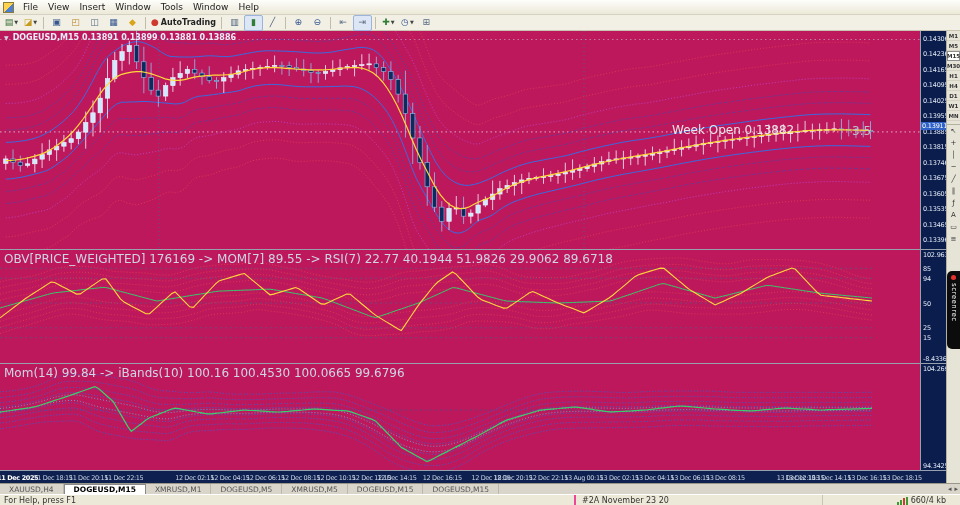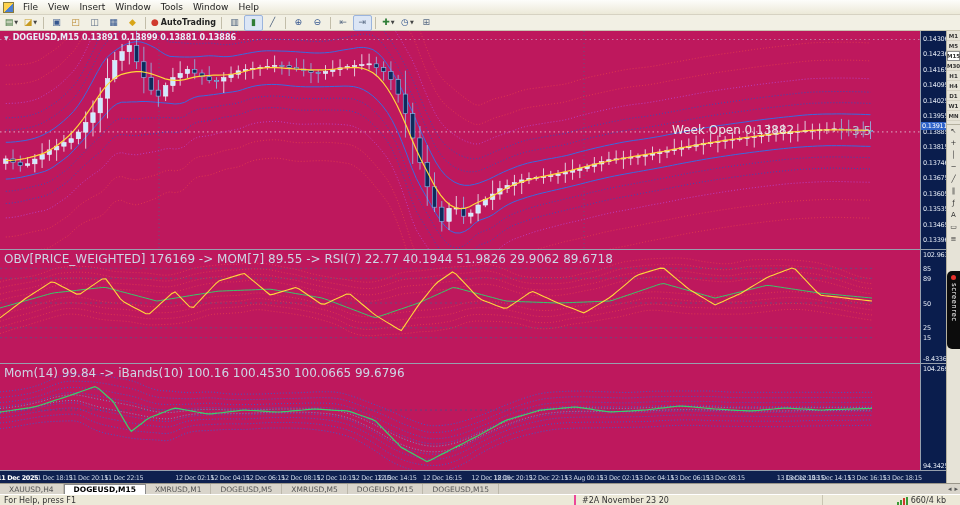--- a/index.html
+++ b/index.html
@@ -455,21 +455,21 @@
               <polyline points="0.0,77.4 3.6,76.2 7.3,75.1 10.9,74.0 14.6,72.8 18.2,71.8 21.9,70.9 25.5,69.9 29.2,68.8 32.8,67.7 36.5,66.6 40.1,65.5 43.8,64.3 47.4,63.2 51.1,62.1 54.7,61.0 58.4,60.0 62.0,59.2 65.7,58.6 69.3,58.4 73.0,58.4 76.6,58.7 80.3,59.1 83.9,59.7 87.6,60.4 91.2,61.3 94.9,62.2 98.5,62.9 102.2,63.5 105.8,64.0 109.5,64.3 113.1,64.6 116.8,64.8 120.4,65.1 124.1,65.3 127.7,65.6 131.3,66.1 135.0,66.7 138.6,67.4 142.3,68.0 145.9,68.5 149.6,68.7 153.2,68.8 156.9,68.8 160.5,68.7 164.2,68.6 167.8,68.4 171.5,68.2 175.1,67.9 178.8,67.4 182.4,66.7 186.1,65.9 189.7,65.0 193.4,64.0 197.0,62.9 200.7,61.7 204.3,60.5 208.0,59.4 211.6,58.6 215.3,58.2 218.9,58.0 222.6,57.8 226.2,57.6 229.9,57.4 233.5,57.2 237.2,57.0 240.8,56.6 244.5,56.1 248.1,55.4 251.7,54.6 255.4,54.2 259.0,54.1 262.7,54.3 266.3,54.8 270.0,55.4 273.6,55.9 277.3,56.4 280.9,56.8 284.6,57.3 288.2,57.8 291.9,58.3 295.5,58.9 299.2,59.6 302.8,60.3 306.5,61.0 310.1,61.7 313.8,62.5 317.4,63.5 321.1,64.5 324.7,65.4 328.4,66.4 332.0,67.5 335.7,68.9 339.3,70.4 343.0,72.2 346.6,74.2 350.3,75.8 353.9,77.2 357.6,78.2 361.2,78.9 364.9,79.3 368.5,79.4 372.2,79.3 375.8,79.1 379.4,78.7 383.1,78.3 386.7,77.9 390.4,77.7 394.0,77.4 397.7,77.1 401.3,76.7 405.0,76.4 408.6,76.0 412.3,75.6 415.9,75.2 419.6,74.7 423.2,74.5 426.9,74.3 430.5,74.1 434.2,73.7 437.8,73.3 441.5,72.8 445.1,72.2 448.8,71.6 452.4,70.7 456.1,69.6 459.7,68.2 463.4,66.9 467.0,65.8 470.7,65.0 474.3,64.6 478.0,64.4 481.6,64.4 485.3,64.4 488.9,64.6 492.6,64.7 496.2,65.0 499.8,65.2 503.5,65.6 507.1,66.0 510.8,66.6 514.4,67.3 518.1,68.1 521.7,68.9 525.4,69.8 529.0,70.8 532.7,71.7 536.3,72.3 540.0,72.6 543.6,72.7 547.3,72.6 550.9,72.4 554.6,72.0 558.2,71.4 561.9,70.6 565.5,69.7 569.2,69.0 572.8,68.3 576.5,67.8 580.1,67.3 583.8,66.8 587.4,66.2 591.1,65.7 594.7,65.0 598.4,64.4 602.0,63.7 605.7,63.0 609.3,62.3 613.0,61.6 616.6,60.9 620.3,60.2 623.9,59.4 627.5,58.5 631.2,57.6 634.8,56.8 638.5,56.0 642.1,55.2 645.8,54.6 649.4,54.2 653.1,54.1 656.7,54.1 660.4,54.4 664.0,54.7 667.7,55.0 671.3,55.4 675.0,55.8 678.6,56.2 682.3,56.6 685.9,57.0 689.6,57.2 693.2,57.4 696.9,57.6 700.5,57.7 704.2,57.8 707.8,57.9 711.5,58.0 715.1,58.1 718.8,58.1 722.4,58.2 726.1,58.2 729.7,58.1 733.4,58.1 737.0,57.9 740.7,57.8 744.3,57.6 747.9,57.4 751.6,57.0 755.2,56.6 758.9,56.2 762.5,55.9 766.2,55.6 769.8,55.1 773.5,54.6 777.1,54.2 780.8,53.9 784.4,53.7 788.1,53.5 791.7,53.5 795.4,53.5 799.0,53.6 802.7,53.8 806.3,54.2 810.0,54.7 813.6,55.2 817.3,55.7 820.9,56.3 824.6,56.9 828.2,57.5 831.9,58.2 835.5,58.8 839.2,59.5 842.8,60.2 846.5,60.9 850.1,61.6 853.8,62.2 857.4,62.9 861.1,63.5 864.7,64.1 868.4,64.6 872.0,65.0" fill="none" stroke="#e03a4e" stroke-width="0.9" stroke-dasharray="1,2"></polyline>
               <polyline points="0.0,32.0 3.6,31.0 7.3,30.1 10.9,29.4 14.6,28.8 18.2,28.3 21.9,27.7 25.5,27.1 29.2,26.6 32.8,25.9 36.5,25.0 40.1,23.9 43.8,22.7 47.4,21.3 51.1,19.8 54.7,18.7 58.4,17.8 62.0,17.3 65.7,17.0 69.3,16.8 73.0,16.6 76.6,16.4 80.3,16.3 83.9,16.4 87.6,16.6 91.2,17.0 94.9,17.5 98.5,18.1 102.2,18.8 105.8,19.7 109.5,20.6 113.1,21.3 116.8,21.7 120.4,21.8 124.1,22.0 127.7,22.2 131.3,22.4 135.0,22.6 138.6,22.7 142.3,22.8 145.9,23.0 149.6,23.4 153.2,23.9 156.9,24.4 160.5,24.9 164.2,25.2 167.8,25.1 171.5,24.7 175.1,23.9 178.8,22.9 182.4,21.8 186.1,20.6 189.7,19.4 193.4,18.4 197.0,17.5 200.7,16.9 204.3,16.4 208.0,16.0 211.6,15.6 215.3,15.2 218.9,14.8 222.6,14.5 226.2,14.3 229.9,14.4 233.5,14.5 237.2,14.3 240.8,13.8 244.5,13.5 248.1,13.3 251.7,13.2 255.4,13.3 259.0,13.4 262.7,13.5 266.3,13.8 270.0,14.2 273.6,14.9 277.3,15.7 280.9,16.6 284.6,17.3 288.2,18.0 291.9,18.6 295.5,19.3 299.2,20.2 302.8,21.2 306.5,22.3 310.1,23.3 313.8,24.2 317.4,25.0 321.1,25.7 324.7,26.4 328.4,27.0 332.0,27.7 335.7,28.2 339.3,28.7 343.0,29.2 346.6,29.7 350.3,30.3 353.9,31.0 357.6,31.5 361.2,31.9 364.9,32.2 368.5,32.2 372.2,32.0 375.8,31.5 379.4,30.6 383.1,29.5 386.7,28.3 390.4,26.9 394.0,25.4 397.7,24.0 401.3,22.8 405.0,22.1 408.6,21.6 412.3,21.3 415.9,21.1 419.6,20.9 423.2,20.5 426.9,20.0 430.5,19.5 434.2,19.0 437.8,18.5 441.5,18.1 445.1,17.7 448.8,17.4 452.4,17.1 456.1,16.8 459.7,16.6 463.4,16.5 467.0,16.3 470.7,15.9 474.3,15.3 478.0,14.6 481.6,14.2 485.3,14.1 488.9,14.4 492.6,15.1 496.2,16.2 499.8,17.4 503.5,18.9 507.1,20.5 510.8,22.2 514.4,23.8 518.1,25.1 521.7,26.1 525.4,26.8 529.0,27.2 532.7,27.3 536.3,27.5 540.0,27.6 543.6,27.7 547.3,27.7 550.9,27.7 554.6,27.7 558.2,27.6 561.9,27.4 565.5,27.1 569.2,26.6 572.8,26.0 576.5,25.1 580.1,24.2 583.8,23.3 587.4,22.6 591.1,21.9 594.7,21.1 598.4,20.1 602.0,19.0 605.7,17.7 609.3,16.3 613.0,15.0 616.6,13.7 620.3,12.7 623.9,11.9 627.5,11.3 631.2,10.8 634.8,10.4 638.5,10.0 642.1,9.6 645.8,9.3 649.4,9.0 653.1,8.7 656.7,8.5 660.4,8.4 664.0,8.2 667.7,8.1 671.3,8.1 675.0,8.0 678.6,8.0 682.3,8.2 685.9,8.6 689.6,9.0 693.2,9.7 696.9,10.4 700.5,11.1 704.2,11.7 707.8,12.2 711.5,12.6 715.1,13.1 718.8,13.5 722.4,13.8 726.1,13.8 729.7,13.6 733.4,13.1 737.0,12.3 740.7,11.4 744.3,10.7 747.9,10.1 751.6,9.8 755.2,9.7 758.9,9.6 762.5,9.6 766.2,9.6 769.8,9.6 773.5,9.6 777.1,9.6 780.8,9.7 784.4,9.7 788.1,9.9 791.7,10.0 795.4,10.3 799.0,10.5 802.7,10.8 806.3,11.2 810.0,11.6 813.6,12.1 817.3,12.7 820.9,13.5 824.6,14.5 828.2,15.5 831.9,16.6 835.5,17.8 839.2,19.1 842.8,20.4 846.5,21.8 850.1,23.4 853.8,24.8 857.4,26.0 861.1,27.0 864.7,27.7 868.4,28.2 872.0,28.7" fill="none" stroke="#e03a4e" stroke-width="0.9" stroke-dasharray="1,2"></polyline>
               <polyline points="0.0,83.5 3.6,82.4 7.3,81.2 10.9,80.0 14.6,78.8 18.2,77.7 21.9,76.7 25.5,75.8 29.2,74.6 32.8,73.4 36.5,72.3 40.1,71.1 43.8,70.0 47.4,68.9 51.1,67.8 54.7,66.8 58.4,65.8 62.0,64.9 65.7,64.3 69.3,64.1 73.0,64.1 76.6,64.4 80.3,64.9 83.9,65.6 87.6,66.3 91.2,67.2 94.9,68.2 98.5,69.0 102.2,69.5 105.8,70.0 109.5,70.2 113.1,70.5 116.8,70.7 120.4,70.9 124.1,71.2 127.7,71.5 131.3,72.0 135.0,72.7 138.6,73.4 142.3,74.1 145.9,74.6 149.6,74.9 153.2,74.9 156.9,74.8 160.5,74.7 164.2,74.5 167.8,74.3 171.5,74.1 175.1,73.8 178.8,73.4 182.4,72.8 186.1,72.0 189.7,71.1 193.4,70.1 197.0,69.0 200.7,67.8 204.3,66.5 208.0,65.3 211.6,64.5 215.3,64.1 218.9,63.8 222.6,63.7 226.2,63.5 229.9,63.3 233.5,63.0 237.2,62.8 240.8,62.5 244.5,61.9 248.1,61.1 251.7,60.3 255.4,59.8 259.0,59.7 262.7,59.9 266.3,60.4 270.0,61.0 273.6,61.5 277.3,61.9 280.9,62.3 284.6,62.8 288.2,63.3 291.9,63.8 295.5,64.4 299.2,65.0 302.8,65.6 306.5,66.3 310.1,67.1 313.8,67.8 317.4,68.8 321.1,69.8 324.7,70.8 328.4,71.8 332.0,73.0 335.7,74.4 339.3,76.1 343.0,78.1 346.6,80.2 350.3,82.0 353.9,83.4 357.6,84.5 361.2,85.2 364.9,85.6 368.5,85.7 372.2,85.7 375.8,85.5 379.4,85.1 383.1,84.8 386.7,84.6 390.4,84.4 394.0,84.3 397.7,84.1 401.3,83.9 405.0,83.5 408.6,83.2 412.3,82.8 415.9,82.3 419.6,81.8 423.2,81.6 426.9,81.5 430.5,81.3 434.2,81.0 437.8,80.5 441.5,80.0 445.1,79.4 448.8,78.7 452.4,77.8 456.1,76.6 459.7,75.0 463.4,73.6 467.0,72.4 470.7,71.6 474.3,71.1 478.0,71.0 481.6,71.1 485.3,71.1 488.9,71.2 492.6,71.4 496.2,71.5 499.8,71.6 503.5,71.8 507.1,72.2 510.8,72.6 514.4,73.2 518.1,73.9 521.7,74.7 525.4,75.7 529.0,76.8 532.7,77.7 536.3,78.3 540.0,78.7 543.6,78.8 547.3,78.7 550.9,78.4 554.6,78.0 558.2,77.4 561.9,76.5 565.5,75.5 569.2,74.7 572.8,74.1 576.5,73.6 580.1,73.2 583.8,72.7 587.4,72.2 591.1,71.6 594.7,71.0 598.4,70.4 602.0,69.8 605.7,69.1 609.3,68.5 613.0,67.9 616.6,67.3 620.3,66.6 623.9,65.8 627.5,64.9 631.2,63.9 634.8,63.0 638.5,62.2 642.1,61.3 645.8,60.7 649.4,60.3 653.1,60.2 656.7,60.3 660.4,60.6 664.0,61.0 667.7,61.3 671.3,61.7 675.0,62.2 678.6,62.7 682.3,63.1 685.9,63.4 689.6,63.7 693.2,63.9 696.9,63.9 700.5,63.9 704.2,64.0 707.8,64.0 711.5,64.1 715.1,64.1 718.8,64.2 722.4,64.2 726.1,64.2 729.7,64.2 733.4,64.1 737.0,64.1 740.7,64.1 744.3,64.0 747.9,63.7 751.6,63.3 755.2,62.9 758.9,62.4 762.5,62.1 766.2,61.8 769.8,61.3 773.5,60.7 777.1,60.2 780.8,59.9 784.4,59.6 788.1,59.4 791.7,59.4 795.4,59.4 799.0,59.5 802.7,59.7 806.3,60.0 810.0,60.5 813.6,61.0 817.3,61.6 820.9,62.1 824.6,62.7 828.2,63.3 831.9,63.8 835.5,64.4 839.2,65.0 842.8,65.6 846.5,66.2 850.1,66.8 853.8,67.4 857.4,68.0 861.1,68.6 864.7,69.2 868.4,69.7 872.0,70.1" fill="none" stroke="#e03a4e" stroke-width="0.9" stroke-dasharray="1,2"></polyline>
               <polyline points="0.0,58.0 3.6,56.9 7.3,55.9 10.9,54.9 14.6,53.8 18.2,52.8 21.9,51.8 25.5,50.7 29.2,49.7 32.8,48.7 36.5,47.6 40.1,46.6 43.8,45.5 47.4,44.5 51.1,43.5 54.7,42.8 58.4,42.4 62.0,42.0 65.7,41.6 69.3,41.2 73.0,40.8 76.6,40.4 80.3,39.9 83.9,39.5 87.6,39.1 91.2,38.7 94.9,38.3 98.5,37.9 102.2,37.5 105.8,37.5 109.5,38.4 113.1,39.4 116.8,40.4 120.4,41.4 124.1,42.3 127.7,43.3 131.3,44.3 135.0,45.2 138.6,46.2 142.3,47.2 145.9,48.1 149.6,49.1 153.2,50.1 156.9,51.0 160.5,50.5 164.2,49.9 167.8,49.3 171.5,48.7 175.1,48.1 178.8,47.5 182.4,46.9 186.1,46.3 189.7,45.7 193.4,45.1 197.0,44.5 200.7,44.0 204.3,43.4 208.0,42.8 211.6,42.2 215.3,41.6 218.9,41.1 222.6,41.0 226.2,40.8 229.9,40.7 233.5,40.5 237.2,40.4 240.8,40.3 244.5,40.1 248.1,40.0 251.7,39.9 255.4,39.7 259.0,39.6 262.7,39.4 266.3,39.3 270.0,39.2 273.6,39.7 277.3,40.3 280.9,41.0 284.6,41.6 288.2,42.2 291.9,42.8 295.5,43.5 299.2,44.1 302.8,44.7 306.5,45.3 310.1,45.9 313.8,46.6 317.4,47.2 321.1,47.8 324.7,48.9 328.4,50.2 332.0,51.6 335.7,53.0 339.3,54.4 343.0,55.8 346.6,57.2 350.3,58.5 353.9,59.9 357.6,61.3 361.2,62.7 364.9,64.1 368.5,65.5 372.2,66.8 375.8,67.6 379.4,66.4 383.1,65.1 386.7,63.9 390.4,62.6 394.0,61.4 397.7,60.1 401.3,58.9 405.0,57.7 408.6,56.4 412.3,55.2 415.9,53.9 419.6,52.6 423.2,50.9 426.9,49.2 430.5,47.6 434.2,45.9 437.8,44.3 441.5,42.6 445.1,41.0 448.8,39.3 452.4,37.6 456.1,37.9 459.7,38.8 463.4,39.8 467.0,40.8 470.7,41.7 474.3,42.7 478.0,43.7 481.6,44.6 485.3,45.6 488.9,46.6 492.6,47.5 496.2,48.5 499.8,49.5 503.5,50.4 507.1,51.1 510.8,51.2 514.4,51.4 518.1,51.5 521.7,51.7 525.4,51.8 529.0,51.9 532.7,52.1 536.3,52.2 540.0,52.3 543.6,52.5 547.3,52.6 550.9,52.8 554.6,52.9 558.2,53.0 561.9,52.9 565.5,52.7 569.2,52.6 572.8,52.5 576.5,52.3 580.1,52.2 583.8,52.1 587.4,51.9 591.1,51.8 594.7,51.6 598.4,51.5 602.0,51.4 605.7,51.2 609.3,51.1 613.0,50.2 616.6,48.9 620.3,47.7 623.9,46.4 627.5,45.2 631.2,44.0 634.8,42.7 638.5,41.5 642.1,40.2 645.8,39.0 649.4,37.7 653.1,36.5 656.7,35.2 660.4,34.0 664.0,33.6 667.7,34.6 671.3,35.7 675.0,36.7 678.6,37.7 682.3,38.8 685.9,39.8 689.6,40.8 693.2,41.9 696.9,42.9 700.5,43.9 704.2,45.0 707.8,46.0 711.5,47.1 715.1,48.1 718.8,47.2 722.4,46.3 726.1,45.4 729.7,44.5 733.4,43.6 737.0,42.7 740.7,41.8 744.3,40.9 747.9,40.0 751.6,39.1 755.2,38.2 758.9,37.3 762.5,36.4 766.2,35.5 769.8,35.6 773.5,36.1 777.1,36.7 780.8,37.2 784.4,37.8 788.1,38.3 791.7,38.9 795.4,39.4 799.0,40.0 802.7,40.5 806.3,41.1 810.0,41.6 813.6,42.2 817.3,42.8 820.9,43.2 824.6,43.6 828.2,43.9 831.9,44.3 835.5,44.6 839.2,45.0 842.8,45.3 846.5,45.7 850.1,46.0 853.8,46.3 857.4,46.7 861.1,47.0 864.7,47.4 868.4,47.7 872.0,48.1" fill="none" stroke="#38c96a" stroke-width="1"></polyline>
               <polyline points="0.0,67.9 3.6,65.1 7.3,62.4 10.9,59.6 14.6,56.8 18.2,54.1 21.9,51.3 25.5,48.5 29.2,46.1 32.8,43.8 36.5,41.4 40.1,39.1 43.8,36.7 47.4,34.4 51.1,32.0 54.7,32.5 58.4,34.4 62.0,36.4 65.7,38.3 69.3,40.2 73.0,42.2 76.6,44.1 80.3,43.9 83.9,41.4 87.6,38.9 91.2,36.4 94.9,33.9 98.5,31.4 102.2,29.0 105.8,28.9 109.5,33.8 113.1,38.8 116.8,43.8 120.4,48.8 124.1,52.1 127.7,54.0 131.3,56.0 135.0,57.9 138.6,59.8 142.3,61.8 145.9,63.7 149.6,63.7 153.2,60.4 156.9,57.1 160.5,53.7 164.2,50.4 167.8,47.1 171.5,43.8 175.1,41.9 178.8,45.6 182.4,49.3 186.1,53.1 189.7,56.8 193.4,57.4 197.0,53.5 200.7,49.6 204.3,45.7 208.0,41.9 211.6,38.0 215.3,34.1 218.9,30.9 222.6,29.8 226.2,28.7 229.9,27.6 233.5,26.5 237.2,25.4 240.8,24.3 244.5,23.5 248.1,26.6 251.7,29.6 255.4,32.7 259.0,35.7 262.7,38.7 266.3,41.8 270.0,44.8 273.6,44.1 277.3,43.0 280.9,41.9 284.6,40.8 288.2,39.7 291.9,38.6 295.5,37.5 299.2,39.0 302.8,41.5 306.5,44.0 310.1,46.5 313.8,49.0 317.4,51.5 321.1,53.9 324.7,54.1 328.4,52.4 332.0,50.7 335.7,49.1 339.3,47.4 343.0,45.8 346.6,44.1 350.3,44.3 353.9,47.4 357.6,50.4 361.2,53.5 364.9,56.5 368.5,59.5 372.2,62.6 375.8,65.4 379.4,67.6 383.1,69.9 386.7,72.1 390.4,74.3 394.0,76.5 397.7,78.7 401.3,80.5 405.0,75.1 408.6,69.7 412.3,64.3 415.9,58.9 419.6,53.7 423.2,49.2 426.9,44.6 430.5,40.0 434.2,35.5 437.8,32.0 441.5,29.5 445.1,27.0 448.8,24.5 452.4,22.0 456.1,24.1 459.7,28.0 463.4,31.8 467.0,35.7 470.7,39.6 474.3,43.5 478.0,47.3 481.6,49.8 485.3,51.2 488.9,52.6 492.6,54.0 496.2,55.4 499.8,56.7 503.5,58.1 507.1,58.0 510.8,55.5 514.4,53.1 518.1,50.6 521.7,48.1 525.4,45.6 529.0,43.1 532.7,41.5 536.3,43.1 540.0,44.8 543.6,46.5 547.3,48.1 550.9,49.8 554.6,51.4 558.2,53.1 561.9,54.5 565.5,55.9 569.2,57.2 572.8,58.6 576.5,60.0 580.1,61.4 583.8,62.8 587.4,61.0 591.1,58.8 594.7,56.6 598.4,54.4 602.0,52.2 605.7,50.0 609.3,47.7 613.0,45.0 616.6,41.9 620.3,38.9 623.9,35.8 627.5,32.8 631.2,29.7 634.8,26.7 638.5,24.7 642.1,23.6 645.8,22.5 649.4,21.4 653.1,20.3 656.7,19.2 660.4,18.1 664.0,18.4 667.7,21.5 671.3,24.5 675.0,27.6 678.6,30.6 682.3,33.6 685.9,36.7 689.6,39.6 693.2,41.8 696.9,44.0 700.5,46.2 704.2,48.4 707.8,50.6 711.5,52.8 715.1,55.0 718.8,53.3 722.4,51.7 726.1,50.0 729.7,48.3 733.4,46.7 737.0,45.0 740.7,43.4 744.3,41.2 747.9,39.0 751.6,36.8 755.2,34.6 758.9,32.4 762.5,30.2 766.2,28.0 769.8,26.3 773.5,24.9 777.1,23.6 780.8,22.2 784.4,20.8 788.1,19.4 791.7,18.0 795.4,19.3 799.0,23.2 802.7,27.1 806.3,30.9 810.0,34.8 813.6,38.7 817.3,42.5 820.9,45.2 824.6,45.7 828.2,46.1 831.9,46.5 835.5,46.9 839.2,47.3 842.8,47.7 846.5,48.1 850.1,48.6 853.8,49.0 857.4,49.4 861.1,49.8 864.7,50.2 868.4,50.6 872.0,51.0" fill="none" stroke="#ffd83a" stroke-width="1.1"></polyline>
             </svg>
           </div>
         <div class="axis" id="p2-axis">
             <div class="tick" style="top: 1px;">102.9639</div>
             <div class="tick" style="top: 14.8377px;">85</div>
-            <div class="tick" style="top: 24.75px;">89</div>
+            <div class="tick" style="top: 24.75px;">94</div>
             <div class="tick" style="top: 49.5307px;">50</div>
             <div class="tick" style="top: 74.3114px;">25</div>
             <div class="tick" style="top: 84.2237px;">15</div>
             <div class="tick" style="top: 105px;">-8.4336</div>
           </div>
       </div>
       <div class="hsep"></div>
 
       <div class="panel prow p3">
         <div class="plot" id="p3-plot">

